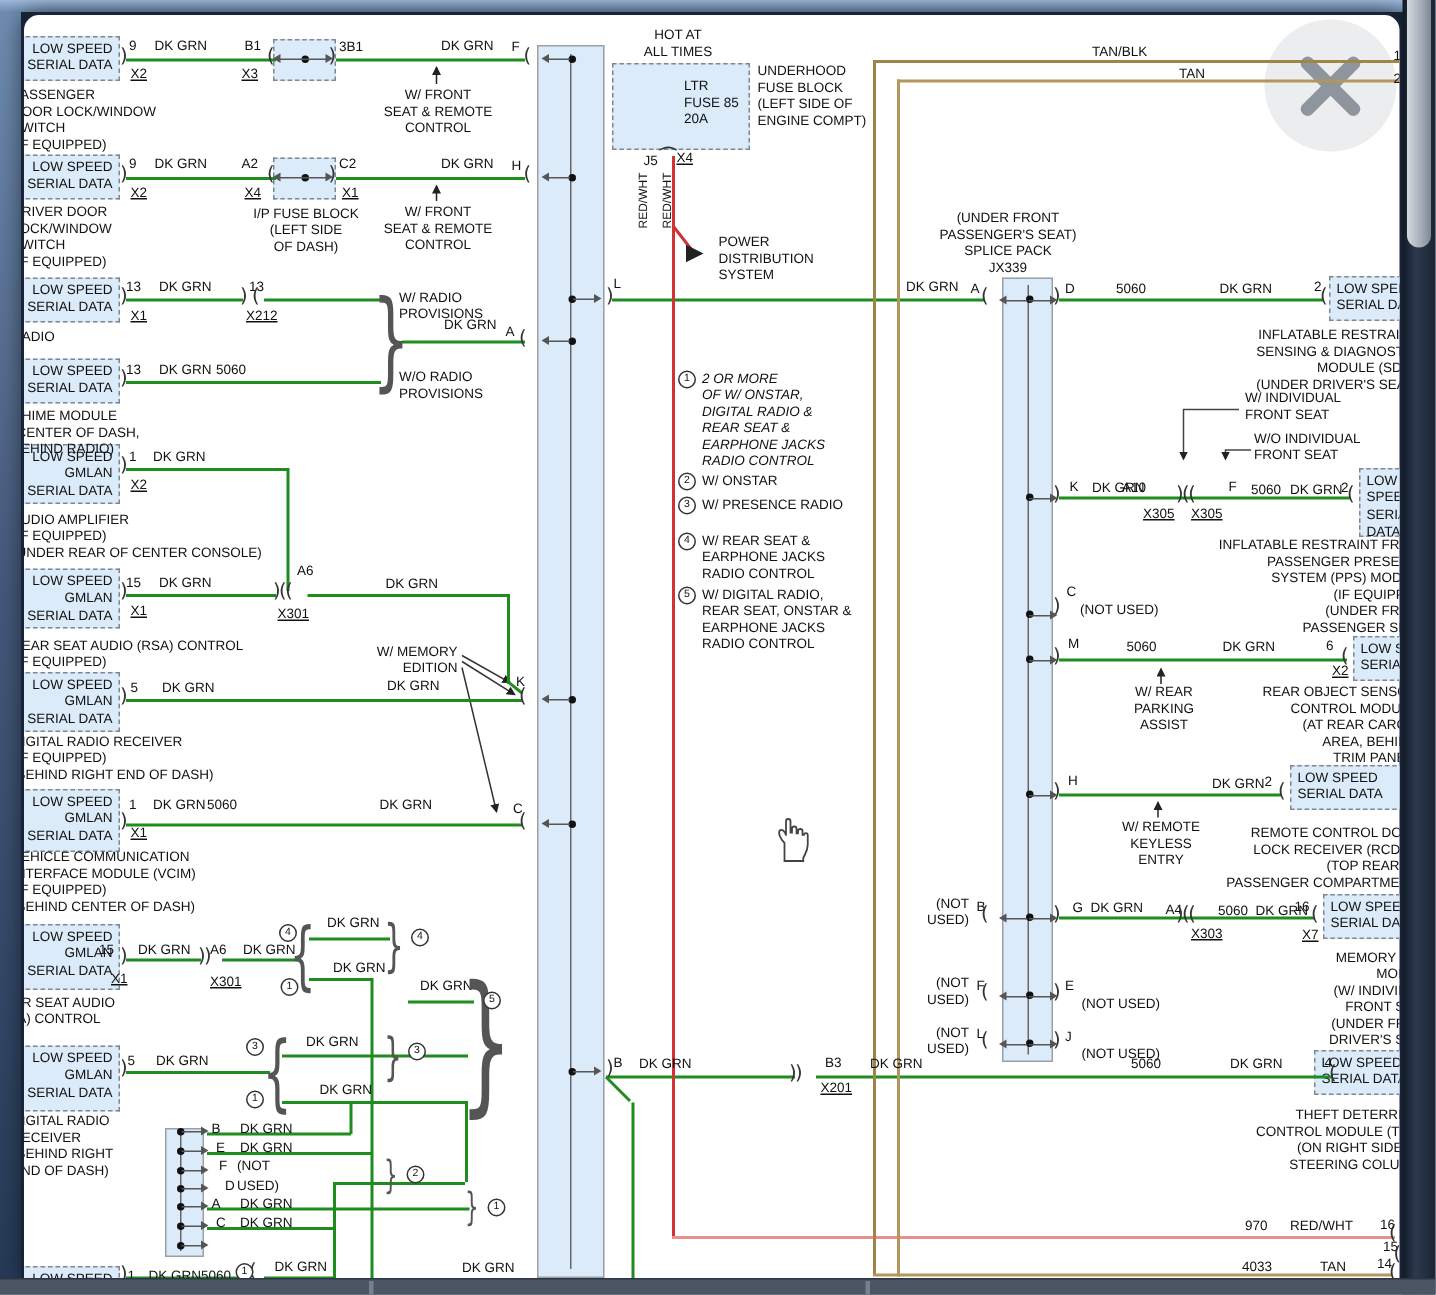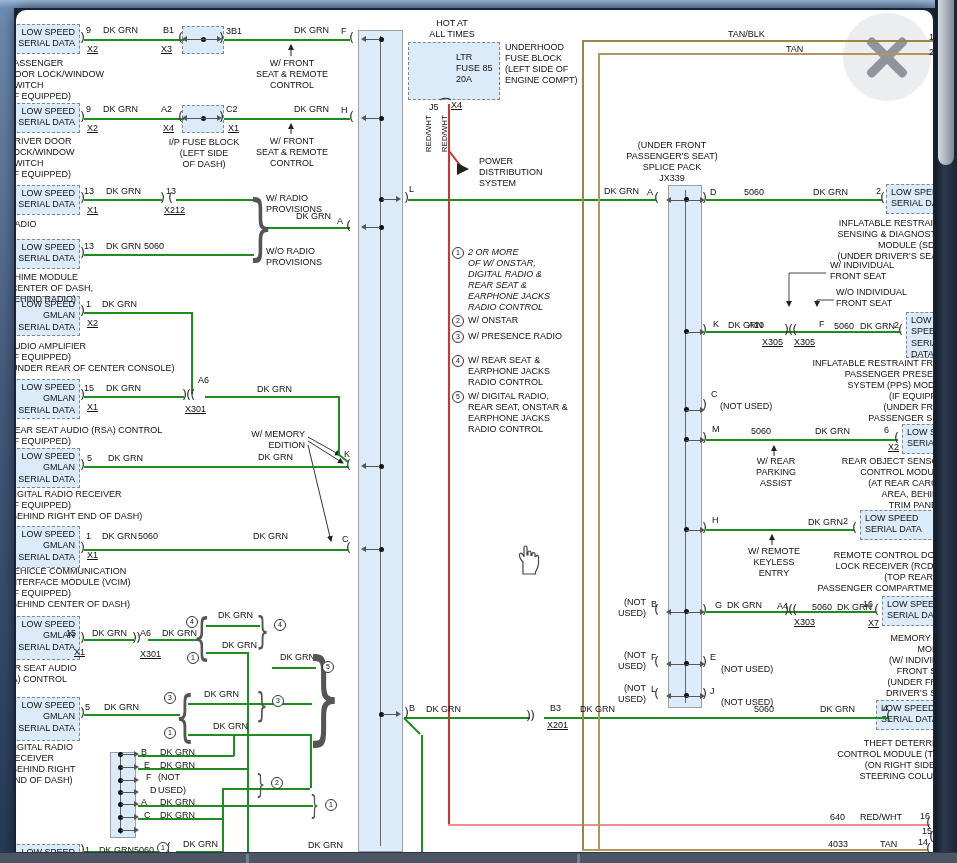--- a/index.html
+++ b/index.html
@@ -477,21 +477,21 @@
       <div class="lb" style="left: 550px; top: 703px;">B3</div>
       <div class="lb und" style="left: 547px; top: 720px;">X201</div>
       <div class="lb" style="left: 580px; top: 704px;">DK GRN</div>
       <div class="lb" style="left: 754px; top: 704px;">5060</div>
       <div class="lb" style="left: 820px; top: 704px;">DK GRN</div>
       <div class="lb" style="left: 883px; top: 703px;">4</div>
       <div class="lb rt" style="left: 950px; top: 738px;">THEFT DETERRENT
 CONTROL MODULE (TDM)
 (ON RIGHT SIDE OF
 STEERING COLUMN)</div>
-      <div class="lb" style="left: 830px; top: 812px;">640</div>
+      <div class="lb" style="left: 830px; top: 812px;">970</div>
       <div class="lb" style="left: 860px; top: 812px;">RED/WHT</div>
       <div class="lb" style="left: 920px; top: 811px;">16</div>
       <div class="lb" style="left: 922px; top: 826px;">15</div>
       <div class="lb" style="left: 828px; top: 839px;">4033</div>
       <div class="lb" style="left: 880px; top: 839px;">TAN</div>
       <div class="lb" style="left: 918px; top: 837px;">14</div>
       <div class="lb" style="left: 921px; top: 851px;">13</div>
       <div class="conn" style="left: 80px; top: 31px;">)</div>
       <div class="conn" style="left: 80px; top: 110px;">)</div>
       <div class="conn" style="left: 80px; top: 191px;">)</div>

